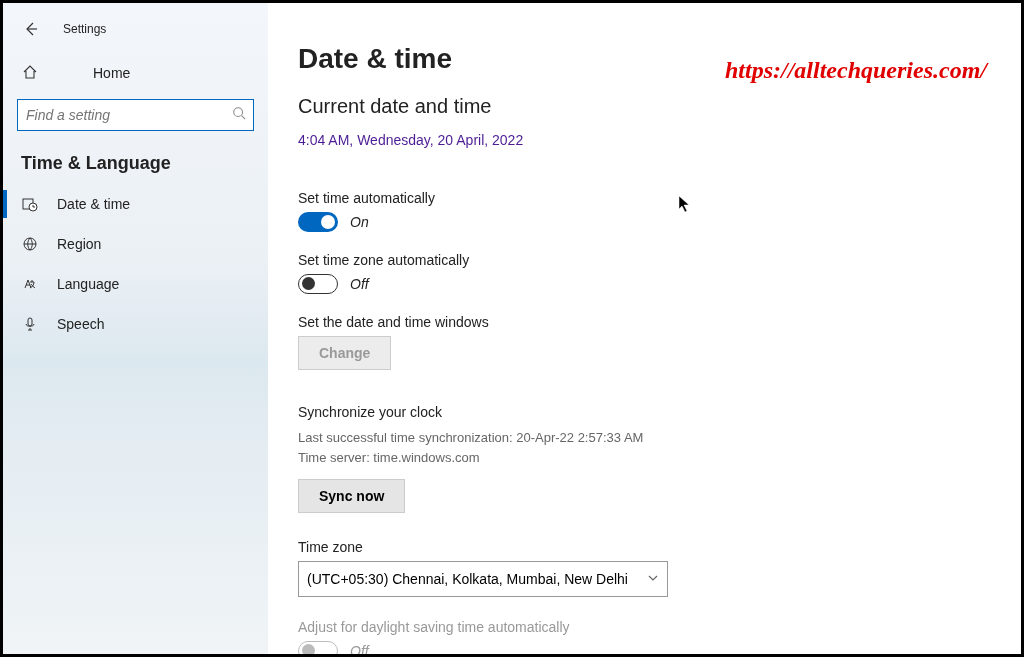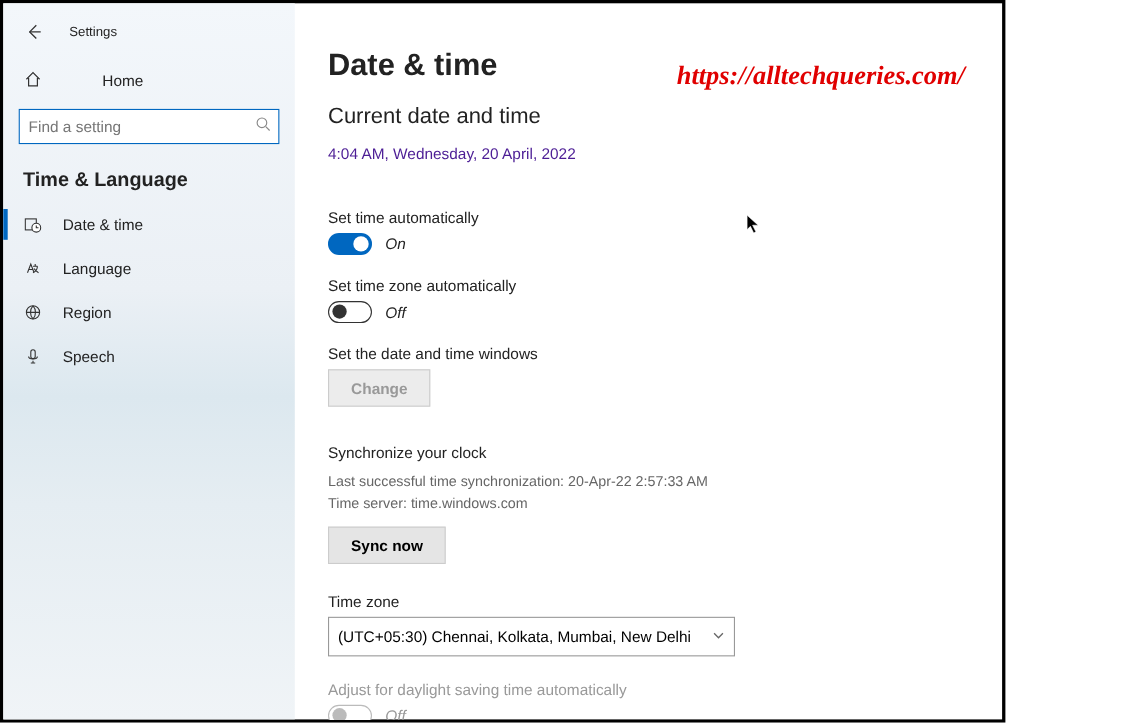--- a/index.html
+++ b/index.html
@@ -1,26 +1,26 @@
 <!DOCTYPE html>
 <html><head>
   <meta charset="utf-8">
   <style>
     * { margin: 0; padding: 0; box-sizing: border-box; font-family: 'Segoe UI', Tahoma, sans-serif; }
     body { width: 1024px; height: 657px; overflow: hidden; }
-    .frame { width: 914px; height: 657px; border: 3px solid #000; background: #fff; display: flex; position: relative; }
+    .frame { width: 1024px; height: 657px; border: 3px solid #000; background: #fff; display: flex; position: relative; }
     .sidebar { width: 265px; height: 100%; background: linear-gradient(180deg, #f3f7fb 0%, #ebf0f5 40%, #dce8ef 55%, #e5edf2 70%, #f0f4f7 100%); padding-top: 8px; }
     .sidebar-header { display: flex; align-items: center; padding: 6px 16px 14px 16px; }
     .back-btn { width: 24px; height: 24px; display: flex; align-items: center; justify-content: center; cursor: pointer; }
     .settings-label { font-size: 12px; margin-left: 20px; color: #222; }
     .home-row { display: flex; align-items: flex-end; padding: 8px 18px; cursor: pointer; gap: 36px; }
     .home-row .icon { width: 18px; height: 18px; display: flex; align-items: center; justify-content: center; }
     .home-row span.lbl { font-size: 14px; margin-left: 18px; color: #222; }
     .search-wrap { margin: 10px 14px 18px 14px; position: relative; }
-    .search-input { width: 100%; height: 32px; border: 1px solid #0067c0; background: #fff; padding: 0 30px 0 8px; font-size: 14px; outline: none; color: #999; }
+    .search-input { width: 100%; height: 32px; border: 1px solid #0067c0; background: #fff; padding: 0 30px 0 8px; font-size: 14px; outline: none; color: #999; font-style: italic; }
     .search-icon { position: absolute; right: 8px; top: 50%; transform: translateY(-50%); color: #888; }
     .category { font-size: 18px; font-weight: 700; color: #222; padding: 4px 18px 10px 18px; }
     .nav-item { display: flex; align-items: center; padding: 11px 18px; cursor: pointer; position: relative; }
     .nav-item.active::before { content: ''; position: absolute; left: 0; top: 6px; bottom: 6px; width: 4px; background: #0067c0; }
     .nav-item .icon { width: 18px; height: 18px; display: flex; align-items: center; justify-content: center; color: #333; }
     .nav-item .lbl { font-size: 14px; margin-left: 18px; color: #222; }
     .main { flex: 1; padding: 40px 30px 20px 30px; overflow-y: auto; position: relative; }
     .watermark { position: absolute; top: 54px; right: 34px; font-size: 24px; font-weight: bold; color: #e00000; font-family: 'Times New Roman', serif; font-style: italic; }
     h1 { font-size: 28px; font-weight: 600; color: #222; margin-bottom: 20px; }
     h2 { font-size: 20px; font-weight: 400; color: #222; margin-bottom: 14px; }
@@ -89,34 +89,34 @@
             <circle cx="11" cy="11" r="4" stroke="#333" fill="#fff"></circle>
             <path d="M11 9 V11 H13" stroke="#333" fill="none"></path>
           </svg>
       </span>
       <span class="lbl">Date &amp; time</span>
     </div>
 
     <div class="nav-item">
       <span class="icon">
         <svg width="16" height="16" viewBox="0 0 16 16">
-            <path d="M3 12 L6 4 L9 12 M4 9 H8 M10 4 L10 6 M8 6 H12 M12 6 C12 9 10 11 8 12 M9 8 C10 10 12 11 13 12" stroke="#333" fill="none" stroke-width="1"></path>
+            <circle cx="8" cy="8" r="6" stroke="#333" fill="none"></circle>
+            <path d="M2 8 H14 M8 2 C5 5 5 11 8 14 M8 2 C11 5 11 11 8 14" stroke="#333" fill="none"></path>
           </svg>
       </span>
-      <span class="lbl">Language</span>
+      <span class="lbl">Region</span>
     </div>
 
     <div class="nav-item">
       <span class="icon">
         <svg width="16" height="16" viewBox="0 0 16 16">
-            <circle cx="8" cy="8" r="6" stroke="#333" fill="none"></circle>
-            <path d="M2 8 H14 M8 2 C5 5 5 11 8 14 M8 2 C11 5 11 11 8 14" stroke="#333" fill="none"></path>
+            <path d="M3 12 L6 4 L9 12 M4 9 H8 M10 4 L10 6 M8 6 H12 M12 6 C12 9 10 11 8 12 M9 8 C10 10 12 11 13 12" stroke="#333" fill="none" stroke-width="1"></path>
           </svg>
       </span>
-      <span class="lbl">Region</span>
+      <span class="lbl">Language</span>
     </div>
 
     <div class="nav-item">
       <span class="icon">
         <svg width="16" height="16" viewBox="0 0 16 16">
             <rect x="6" y="2" width="4" height="8" rx="2" stroke="#333" fill="none"></rect>
             <path d="M4 8 C4 11 12 11 12 8 M8 12 V14 M6 14 H10" stroke="#333" fill="none"></path>
           </svg>
       </span>
       <span class="lbl">Speech</span>

